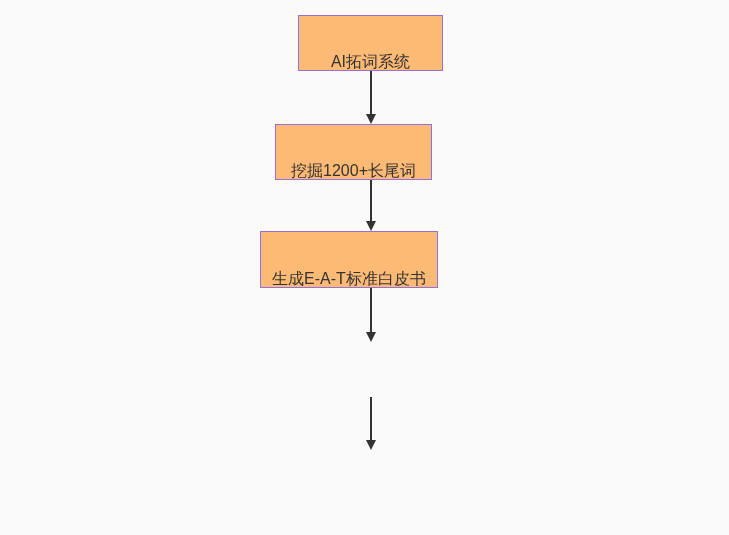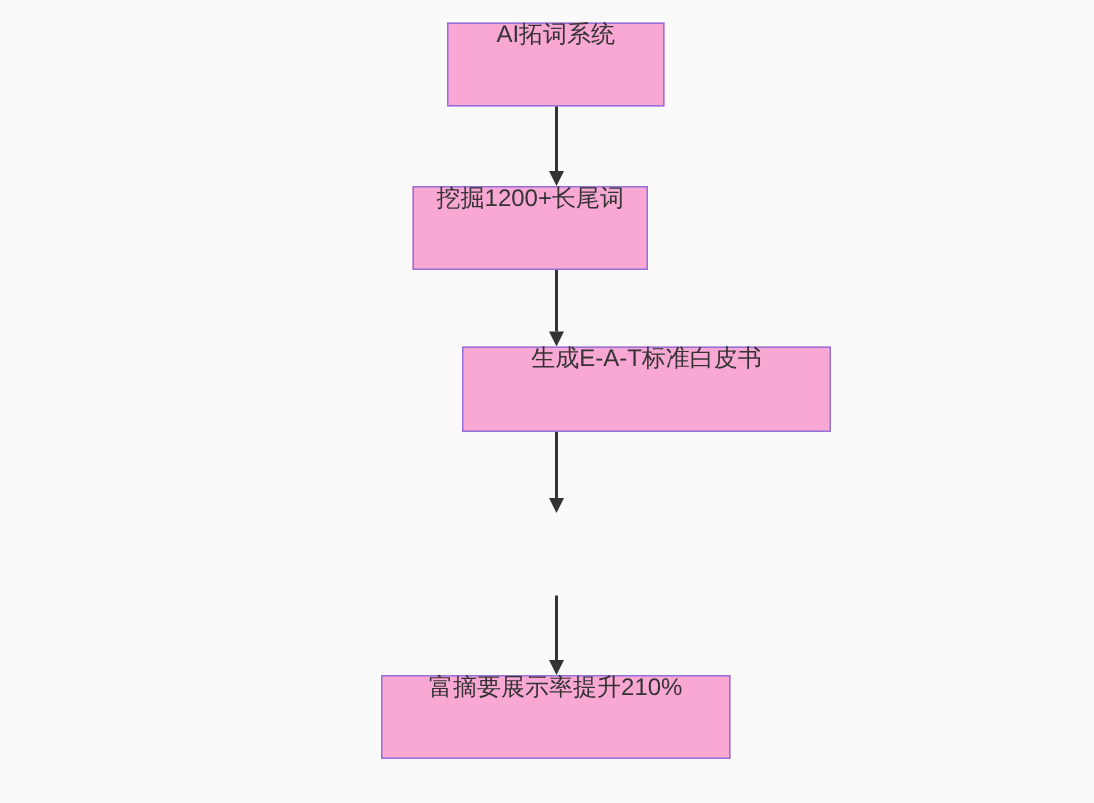--- a/index.html
+++ b/index.html
@@ -11,33 +11,33 @@
   .canvas {
     position: relative;
     width: 729px;
     height: 535px;
     background: #fafafa;
     overflow: hidden;
   }
   .node {
     position: absolute;
     box-sizing: border-box;
-    background: #f9a8d4;
+    background: #fdba74;
     border: 1.5px solid #9370db;
     color: #333333;
     font-size: 16px;
     display: flex;
-    align-items: flex-start;
+    align-items: flex-end;
     justify-content: center;
     text-align: center;
     line-height: 1;
   }
   .node-1 { left: 298px; top: 15px;  width: 145px; height: 56px; }
   .node-2 { left: 275px; top: 124px; width: 157px; height: 56px; }
-  .node-3 { left: 260px; top: 231px; width: 246px; height: 57px; margin-left: 48px; }
+  .node-3 { left: 260px; top: 231px; width: 178px; height: 57px; }
   .node-4 { left: 264px; top: 342px; width: 213px; height: 55px; }
   .node-5 { left: 254px; top: 450px; width: 233px; height: 56px; }
 
   .edge {
     position: absolute;
     left: 365px;           
     width: 11px;
     display: flex;
     flex-direction: column;
     align-items: center;
@@ -90,17 +90,14 @@
     <div class="edge-line"></div>
     <div class="edge-head"></div>
   </div>
 
 
   <div class="edge edge-4">
     <div class="edge-line"></div>
     <div class="edge-head"></div>
   </div>
 
-  <div class="node node-5">
-    <span>富摘要展示率提升210%</span>
-  </div>
 
 </div>
 
 </body></html>

